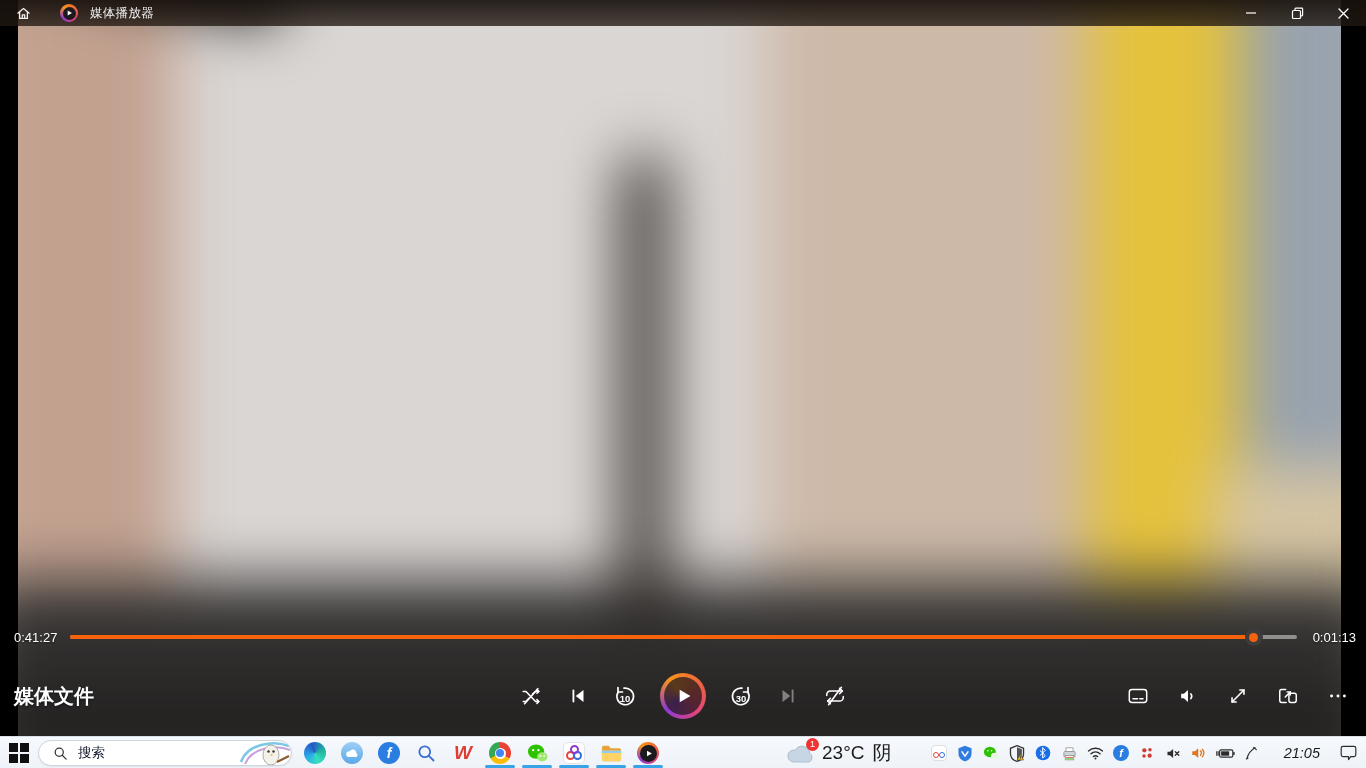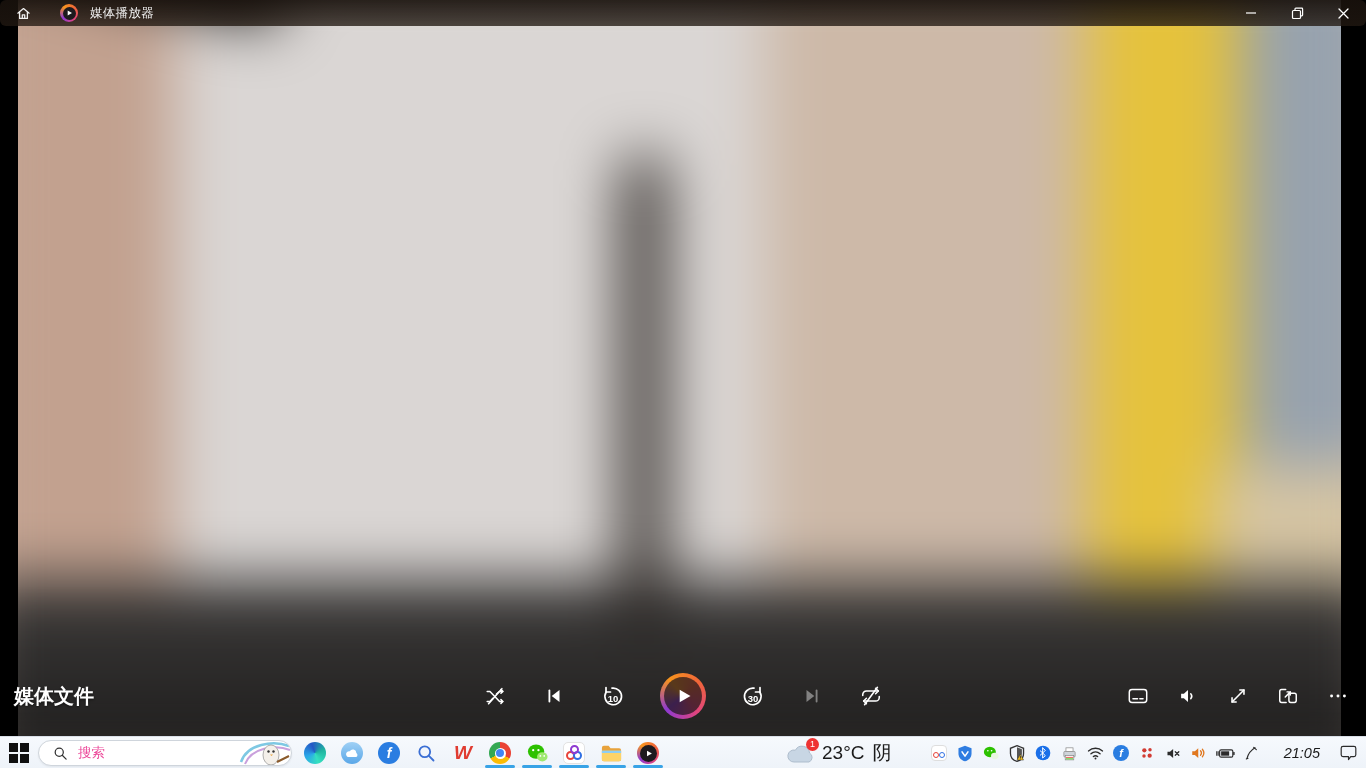--- a/index.html
+++ b/index.html
@@ -9,21 +9,21 @@
 
   
   .stage { position:absolute; left:0; top:0; width:1366px; height:736px; background:#000; overflow:hidden; }
   .frame { position:absolute; left:18px; right:25px; top:0; bottom:0; overflow:hidden; background:#cbb9ad; }
   .blobs { position:absolute; inset:-40px; filter:blur(30px); }
   .blob { position:absolute; border-radius:14px; }
 
   
   .titlebar { position:absolute; left:0; top:0; width:100%; height:26px;
               background:linear-gradient(180deg, rgba(24,17,12,.92), rgba(34,25,18,.78));
-              display:flex; align-items:center; z-index:30; color:#f2f2f2;border-radius:6px; }
+              display:flex; align-items:center; z-index:30; color:#f2f2f2; }
   .tb-home { width:46px; height:26px; display:flex; align-items:center; justify-content:center; }
   .tb-logo { width:18px; height:18px; border-radius:50%; margin-left:14px;
              background:conic-gradient(from 320deg,#f7941d,#f0653a,#e0447e,#8e3ad1,#f7941d);
              display:flex; align-items:center; justify-content:center; }
   .tb-logo .inner { width:13px; height:13px; border-radius:50%; background:#1d1a1e;
              display:flex; align-items:center; justify-content:center; }
   .tb-title { margin-left:12px; font-size:12.5px; letter-spacing:.3px; }
   .tb-btns { margin-left:auto; display:flex; height:26px; }
   .tb-btn { width:46px; height:26px; display:flex; align-items:center; justify-content:center; }
 
@@ -38,42 +38,42 @@
            background:rgba(255,255,255,.45); }
   .fill { position:absolute; left:0; top:7px; height:4px; border-radius:2px; background:#f7630c; }
   .handle { position:absolute; top:0; width:18px; height:18px; border-radius:50%;
             background:#3c3c3c; display:flex; align-items:center; justify-content:center; }
   .handle .dot { width:9px; height:9px; border-radius:50%; background:#f7630c; }
 
   .control-row { position:absolute; left:0; right:0; bottom:14px; height:52px; z-index:20; }
   .video-title { position:absolute; left:14px; top:50%; transform:translateY(-50%);
                  color:#fff; font-size:20px; font-weight:700; text-shadow:0 1px 3px rgba(0,0,0,.6); }
   .transport { position:absolute; left:50%; transform:translateX(-50%); top:50%; margin-top:-23px;
-               height:46px; display:flex; align-items:center; gap:35px; color:#fff; }
+               height:46px; display:flex; align-items:center; gap:23px; color:#fff; }
   .t-btn { width:24px; height:24px; display:flex; align-items:center; justify-content:center; color:#fff; }
   .t-btn.dim { opacity:.42; }
   .play-ring { width:46px; height:46px; border-radius:50%;
                background:conic-gradient(from 320deg,#f7941d,#f0653a,#e0447e,#8e3ad1,#f7941d);
                display:flex; align-items:center; justify-content:center; }
   .play-ring .inner { width:38px; height:38px; border-radius:50%; background:rgba(28,22,26,.72);
                display:flex; align-items:center; justify-content:center; }
   .right-controls { position:absolute; right:16px; top:50%; transform:translateY(-50%);
                     display:flex; align-items:center; gap:26px; color:#fff; }
 
   
   .taskbar { position:absolute; left:0; bottom:0; width:1366px; height:32px;
              background:linear-gradient(180deg,#f6f9fd,#eef3f9); border-top:1px solid #d9dfe8; z-index:40; }
   .start { position:absolute; left:9px; top:6px; width:22px; height:20px; display:flex; align-items:center; }
   .win-logo { display:grid; grid-template-columns:9px 9px; grid-template-rows:9px 9px; gap:1.5px; }
   .win-logo i { background:#101010; }
   .search-pill { position:absolute; left:38px; top:3px; width:254px; height:26px; border-radius:13px;
                  background:#fff; border:1px solid #cfd5dc; box-shadow:0 1px 2px rgba(0,0,0,.06);
                  display:flex; align-items:center; overflow:hidden; }
   .search-pill .mag { margin-left:14px; }
-  .search-pill .txt { margin-left:10px; font-size:13.5px; color:#ec4899; flex:1; }
+  .search-pill .txt { margin-left:10px; font-size:13.5px; color:#0f172a; flex:1; }
   .apps { position:absolute; left:303px; top:4px; display:flex; gap:13px; }
   .app { width:24px; height:24px; display:flex; align-items:center; justify-content:center; }
   .run-bar { position:absolute; bottom:0; height:3px; width:30px; border-radius:2px; background:#38a3e6; }
   .weather { position:absolute; left:786px; top:0; height:32px; display:flex; align-items:center; gap:8px; }
   .w-cloud { position:relative; width:28px; height:22px; }
   .badge { position:absolute; right:-5px; top:-4px; min-width:13px; height:13px; border-radius:7px;
            background:#e33; color:#fff; font-size:9px; line-height:13px; text-align:center; padding:0 2px; }
   .w-text { font-size:19px; color:#1b1b1b; }
   .tray { position:absolute; right:8px; top:0; height:32px; display:flex; align-items:center; gap:7px; }
   .tray-ic { width:19px; height:19px; display:flex; align-items:center; justify-content:center; }
@@ -97,20 +97,31 @@
         <div class="blob" style="left:90%;top:0;width:10%;height:70%;background:#97a2ae;"></div>
         <div class="blob" style="left:88%;top:62%;width:12%;height:28%;background:#d6c5a3;"></div>
         <div class="blob" style="left:0;top:76%;width:100%;height:24%;background:#3c3a39;"></div>
         <div class="blob" style="left:46%;top:24%;width:3%;height:58%;background:#2a2522;"></div>
         <div class="blob" style="left:-4%;top:-6%;width:26%;height:9%;background:#1d1a18;transform:rotate(14deg);"></div>
       </div>
     </div>
 
     <div class="shade"></div>
 
+    <div class="timeline">
+      <span class="time">0:41:27</span>
+      <div class="track-wrap">
+        <div class="track"></div>
+        <div class="fill" style="width: 96.5%;"></div>
+        <div class="handle" style="left: calc(96.5% - 9px);">
+            <div class="dot"></div>
+          </div>
+      </div>
+      <span class="time">0:01:13</span>
+    </div>
 
     <div class="control-row">
       <div class="video-title">媒体文件</div>
 
       <div class="transport">
         <div class="t-btn">
           <svg width="22" height="22" viewBox="0 0 24 24" fill="none" stroke="#fff" stroke-width="1.7" stroke-linecap="round" stroke-linejoin="round">
             <path d="M3.5 7h3l10.5 11h3.5"></path>
               <path d="M3.5 18h3l3.2-3.4"></path>
               <path d="M13.6 9.8 17 7h3.5"></path>

